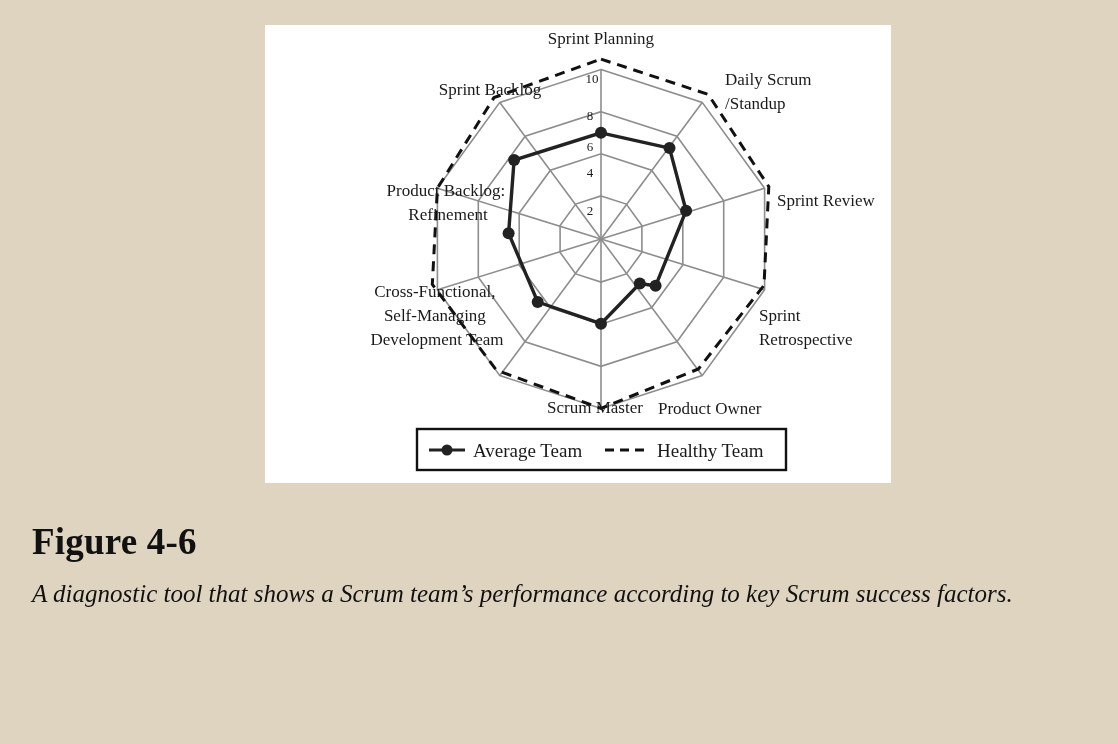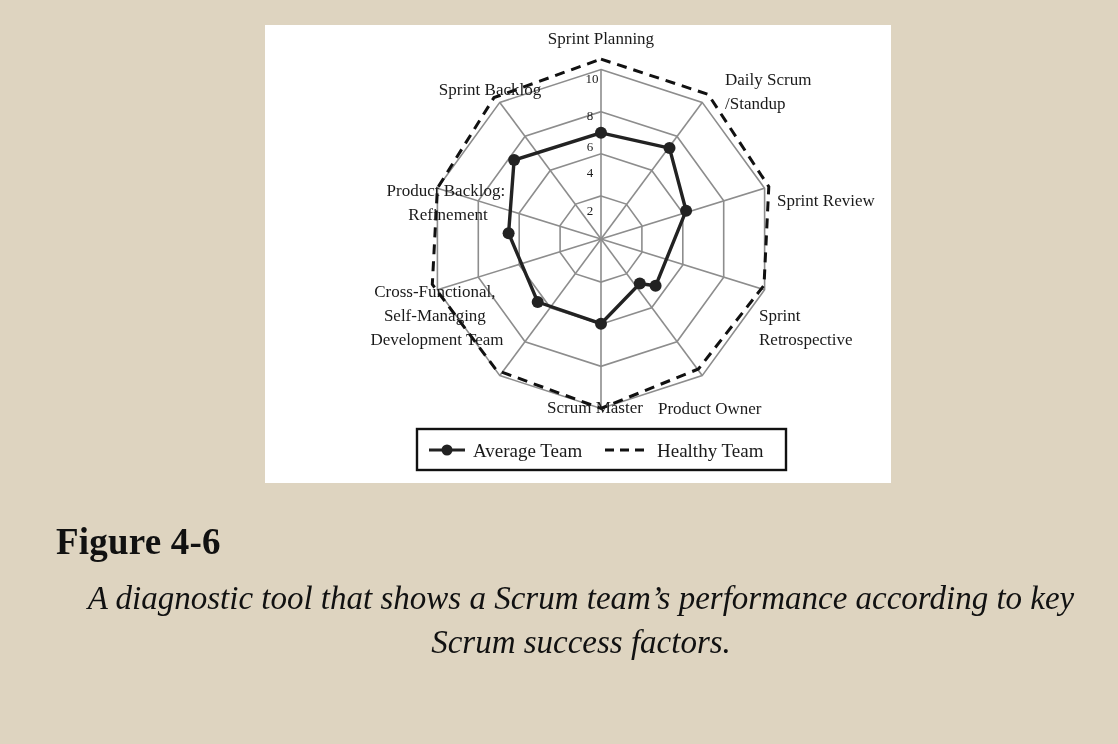--- a/index.html
+++ b/index.html
@@ -35,40 +35,39 @@
     font-size: 13px;
     fill: #1a1a1a;
   }
   .legend-text {
     font-family: "Liberation Serif", serif;
     font-size: 19px;
     fill: #1a1a1a;
   }
   #caption {
     position: absolute;
-    left: 56px;
+    left: 32px;
     top: 520px;
     width: 1050px;
   }
   #caption-title {
     font-family: "Liberation Serif", serif;
     font-weight: bold;
     font-size: 37px;
     color: #111111;
     margin: 0 0 14px 0;
     letter-spacing: 0.2px;
   }
   #caption-body {
     font-family: "Liberation Serif", serif;
     font-style: italic;
-    font-size: 33px;
+    font-size: 25px;
     line-height: 1.33;
     color: #111111;
     margin: 0;
-    text-align: center;
   }
 </style>
 </head>
 <body>
 
 <div id="figure-card">
   <svg id="chart-svg" width="626" height="458" viewBox="0 0 626 458">
 
     <g fill="none" stroke="#8d8d8d" stroke-width="1.6">
       <polygon points="336.0,170.9 361.3,179.1 376.9,200.6 376.9,227.4 361.3,248.9 336.0,257.1 310.7,248.9 295.1,227.4 295.1,200.6 310.7,179.1"></polygon>

